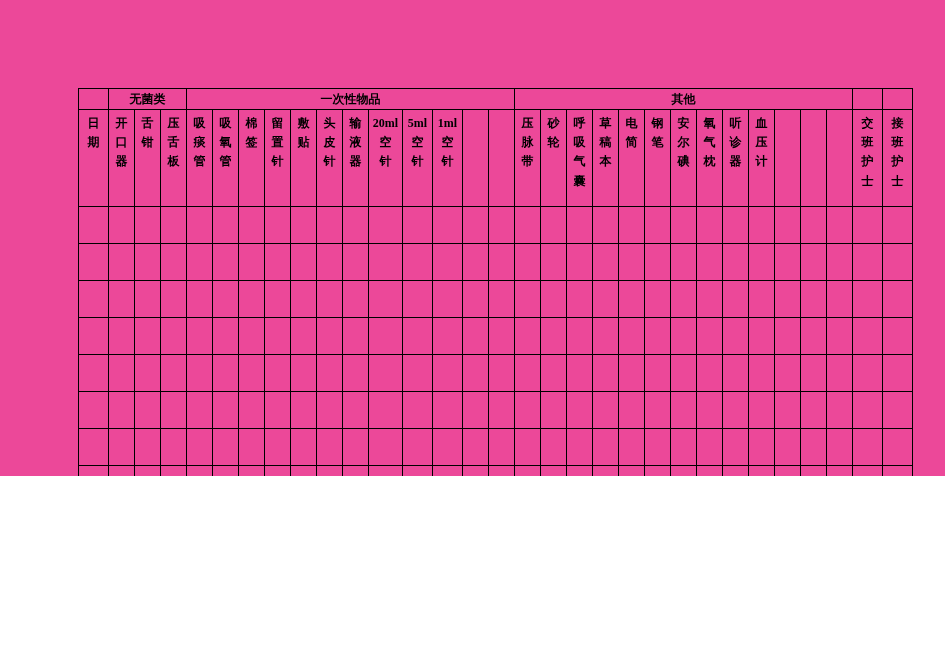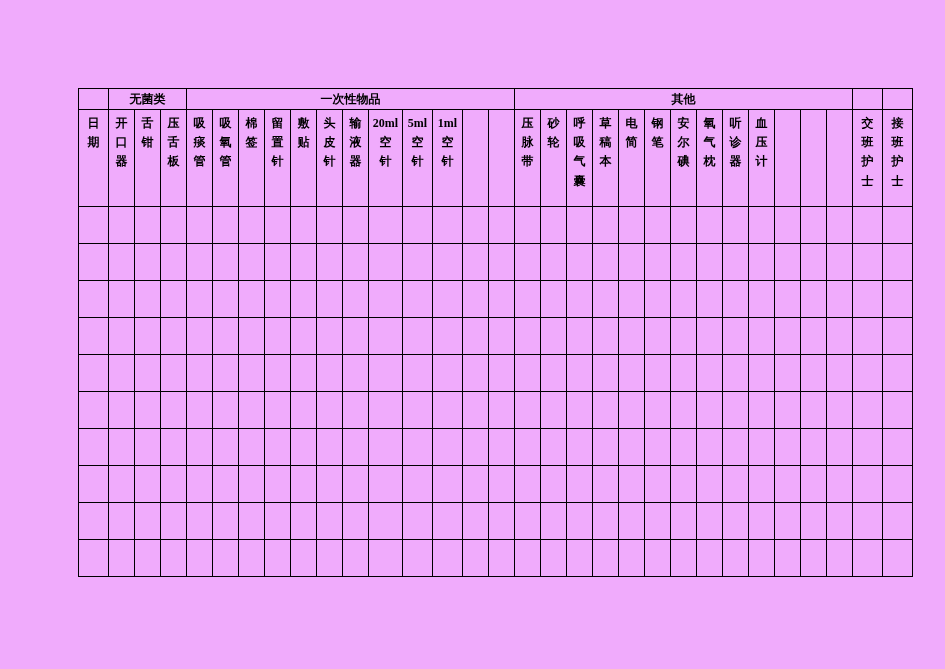--- a/index.html
+++ b/index.html
@@ -6,22 +6,22 @@
       margin: 0;
       padding: 0;
       background: #fff;
       font-family: "SimSun", "宋体", serif;
       font-size: 12px;
       color: #000;
     }
     .sheet {
       position: relative;
       width: 945px;
-      height: 669px;
-      background: #f0abfc;
+      height: 476px;
+      background: #ec4899;
     }
     table {
       border-collapse: collapse;
       position: absolute;
       top: 88px;
       left: 78px;
       table-layout: fixed;
     }
     th, td {
       border: 1px solid #000;

